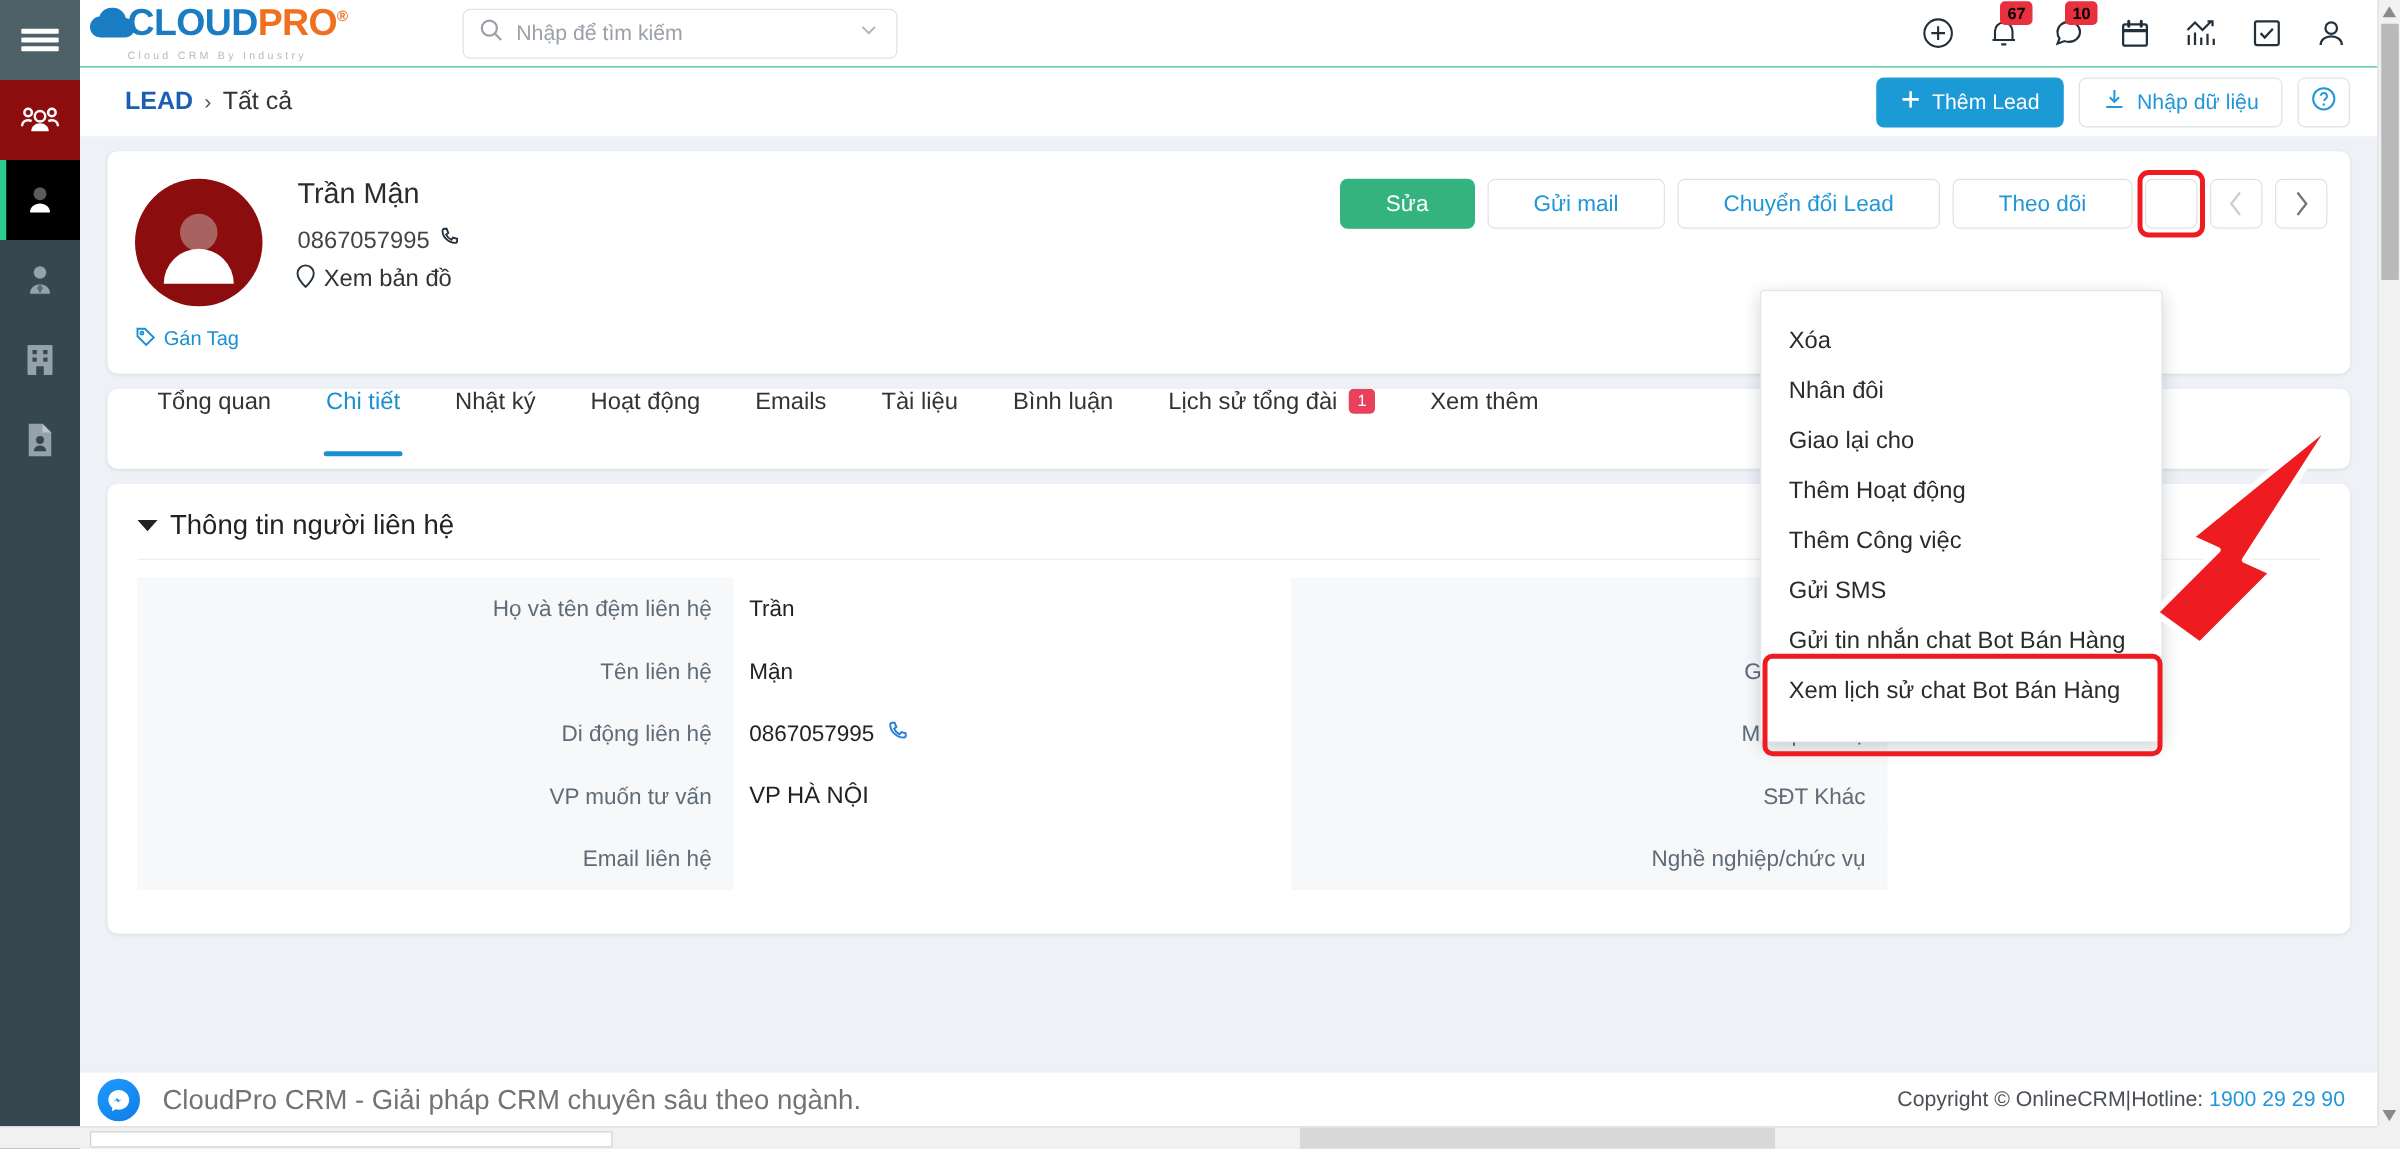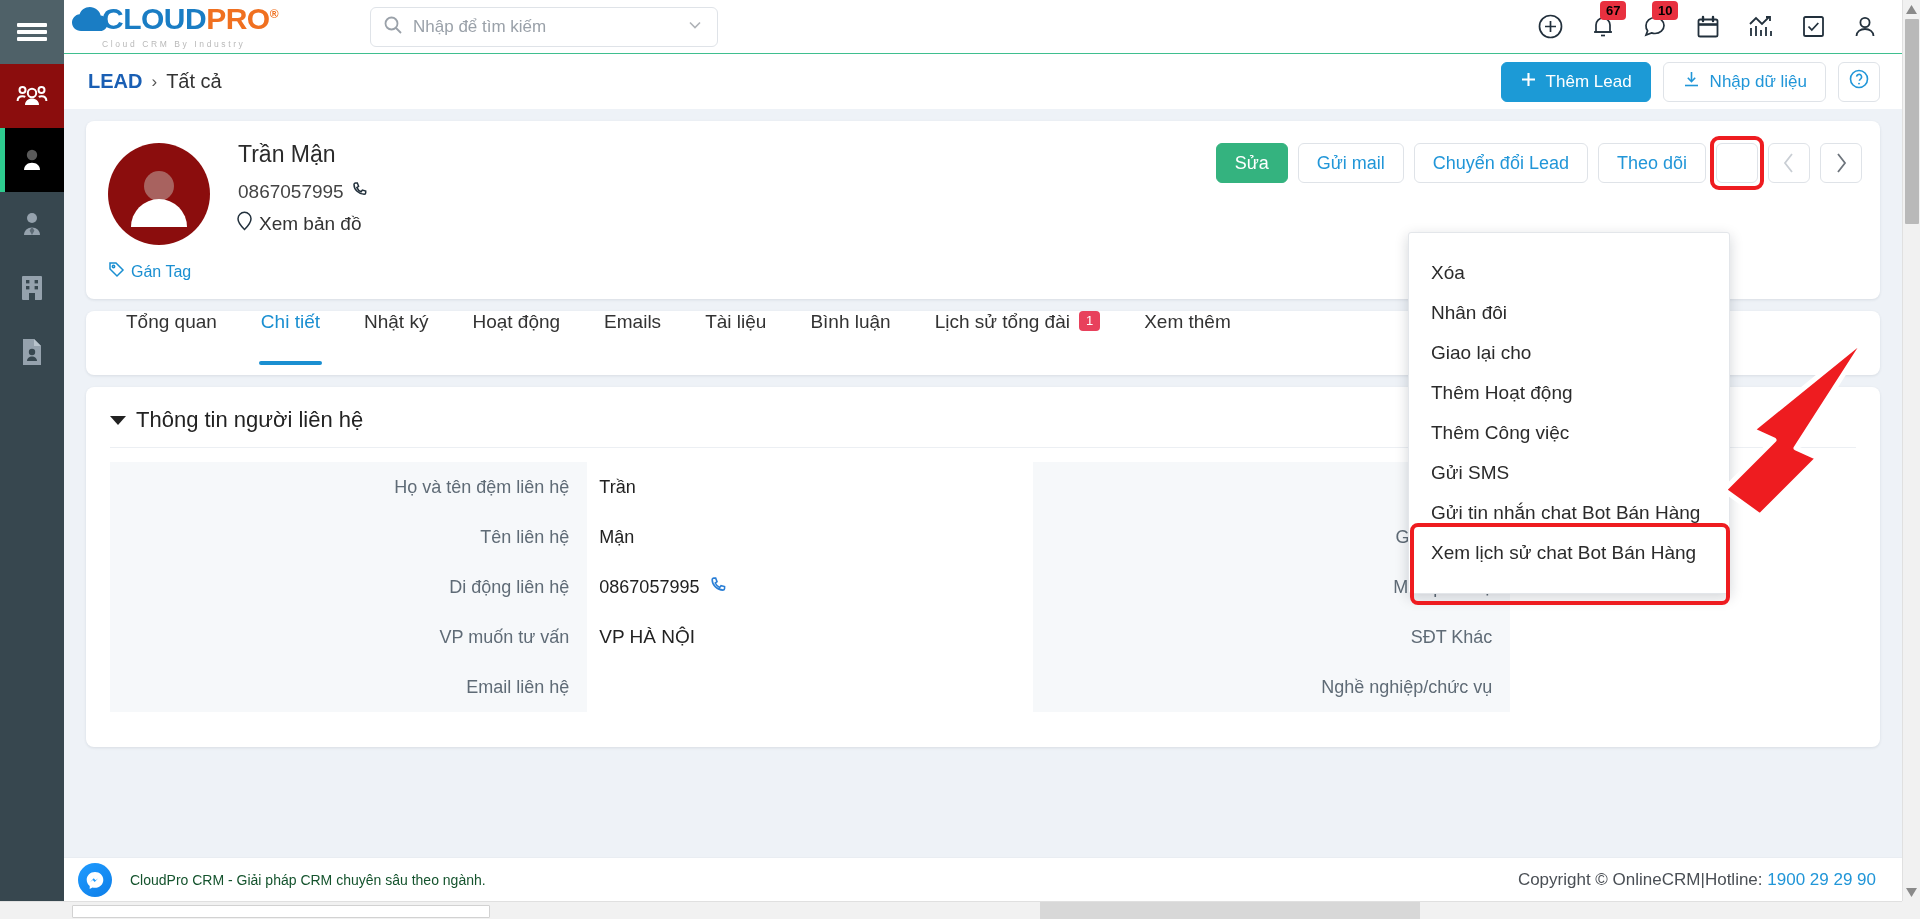--- a/index.html
+++ b/index.html
@@ -67,21 +67,21 @@
     position: absolute; top: -12px; left: 10px;
     background: #e8303f; color: #000000; font-size: 13px; font-weight: bold;
     border-radius: 4px; padding: 1px 6px; line-height: 17px; min-width: 22px; text-align:center;
   }
 
   
   .crumbbar {
     position: absolute; left: 64px; top: 54px; right: 18px; height: 55px;
     background: #fff; display: flex; align-items: center; z-index: 25;
   }
-  .crumb { margin-left: 24px; display: flex; align-items: center; gap: 9px; font-size: 20px; justify-content: flex-end; }
+  .crumb { margin-left: 36px; display: flex; align-items: center; gap: 9px; font-size: 20px; justify-content: flex-end; }
   .crumb-lead { color: #1a5fb4; font-weight: bold; }
   .crumb-sep { color: #555; font-size: 17px; }
   .crumb-cur { color: #333; }
   .crumb-actions { margin-left: auto; display: flex; align-items: center; gap: 12px; padding-right: 22px; }
   .btn {
     height: 40px; border-radius: 6px; border: 1px solid #dfe3e8; background: #fff;
     display: flex; align-items: center; gap: 9px; padding: 0 18px;
     font-size: 17px; color: #2196d8; cursor: pointer; font-family: "Liberation Sans", sans-serif;
     white-space: nowrap;
   }
@@ -106,21 +106,21 @@
   .avatar .head { position:absolute; top:28px; width:30px; height:30px; border-radius:50%; background:#a8625f; }
   .avatar .body { position:absolute; bottom:18px; width:56px; height:28px; border-radius: 28px 28px 0 0; background:#fff; }
   .lead-name { position:absolute; left: 152px; top: 20px; font-size: 23px; color: #2b2b2b; }
   .lead-phone { position:absolute; left: 152px; top: 60px; font-size: 19px; color: #444; display:flex; align-items:center; gap:7px; }
   .lead-map { position:absolute; left: 150px; top: 90px; font-size: 19px; color: #333; display:flex; align-items:center; gap:6px; cursor:pointer; }
   .lead-tag { position:absolute; left: 22px; top: 140px; font-size: 16px; color: #1a8fd1; display:flex; align-items:center; gap:6px; cursor:pointer; }
 
   .lead-actions { position:absolute; right: 18px; top: 22px; display:flex; align-items:center; gap: 10px; }
   .abtn {
     height: 40px; border-radius: 6px; border: 1px solid #dfe3e8; background: #fff;
-    display:flex; align-items:center; justify-content:center; padding: 0 18px;
+    display:flex; align-items:center; justify-content:center; padding: 0 36px;
     font-size: 18px; color: #2196d8; cursor:pointer; white-space: nowrap;
     font-family: "Liberation Sans", sans-serif;
   }
   .abtn-green { background: #34b37f; border-color: #34b37f; color: #fff; }
   .abtn-kebab { width: 42px; padding: 0; position: relative; }
   .abtn-kebab .dot { width:5px; height:5px; border-radius:50%; background:#2196d8; margin:2px 0; }
   .kebab-ring {
     position:absolute; left:-7px; top:-8px; right:-7px; bottom:-8px;
     border: 4px solid #ee1c20; border-radius: 9px; pointer-events:none;
   }
@@ -173,21 +173,21 @@
   
   .footer {
     position: absolute; left: 64px; right: 18px; bottom: 18px; height: 44px;
     background: #fff; display: flex; align-items: center; z-index: 30;
     border-top: 1px solid #e9edf2;
   }
   .fb-icon {
     margin-left: 14px; width: 34px; height: 34px; border-radius: 50%;
     background: linear-gradient(145deg,#1f9bff,#0d7ee8); display:flex; align-items:center; justify-content:center; cursor:pointer;
   }
-  .foot-left { margin-left: 18px; font-size: 14px; color: #14532d; cursor: pointer; }
+  .foot-left { margin-left: 18px; font-size: 22px; color: #737373; cursor: pointer; }
   .foot-right { margin-left: auto; padding-right: 26px; font-size: 17px; color: #4a4f55; }
   .foot-right .hot { color: #2196d8; }
 
   
   .vscroll {
     position: absolute; right: 0; top: 0; width: 18px; height: 901px; background: #f1f1f1; z-index: 70;
     border-left: 1px solid #e0e0e0;
   }
   .vs-arrow { height: 18px; display:flex; align-items:center; justify-content:center; cursor:pointer; }
   .vs-arrow.bottom { position:absolute; bottom:0; left:0; right:0; }

